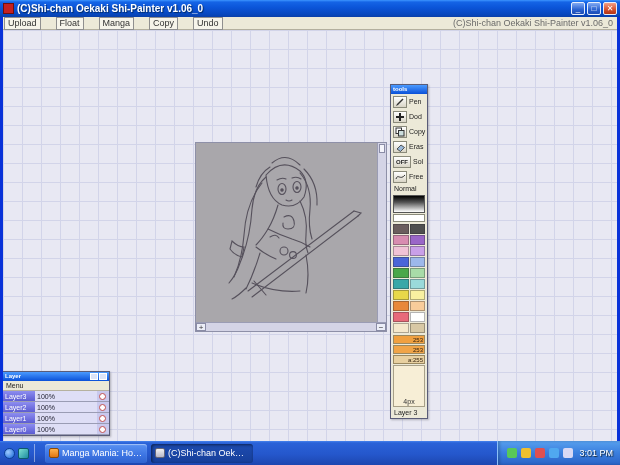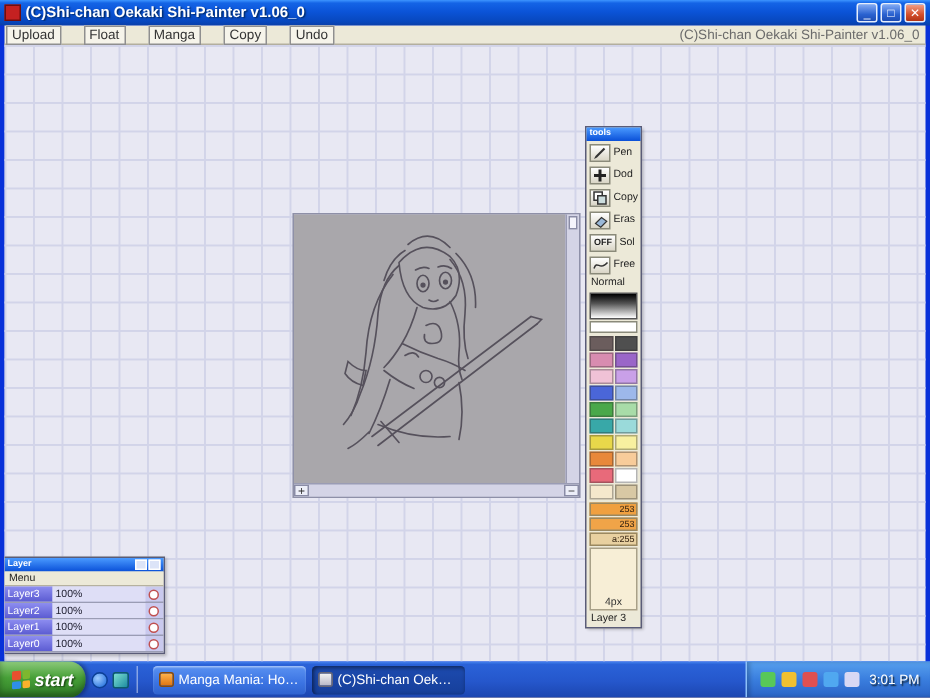--- a/index.html
+++ b/index.html
@@ -297,29 +297,20 @@
       <div class="layer-row">
         <span class="layer-name">Layer0</span>
         <span class="layer-opacity">100%</span>
         <span class="layer-radio"></span>
       </div>
     </div>
 
   </div>
 
   <div class="taskbar">
-    <div class="start-btn">
-      <span class="flag">
-        <i style="background: rgb(232, 80, 47);"></i>
-          <i style="background: rgb(125, 183, 47);"></i>
-          <i style="background: rgb(46, 143, 232);"></i>
-          <i style="background: rgb(248, 177, 44);"></i>
-      </span>
-      <span>start</span>
-    </div>
 
     <div class="ql">
       <span class="ql-icon"></span>
       <span class="ql-icon sq"></span>
       <span class="tb-divider"></span>
     </div>
 
     <div class="task">
       <span class="ticon manga"></span>
       <span class="task-label">Manga Mania: How to...</span>

